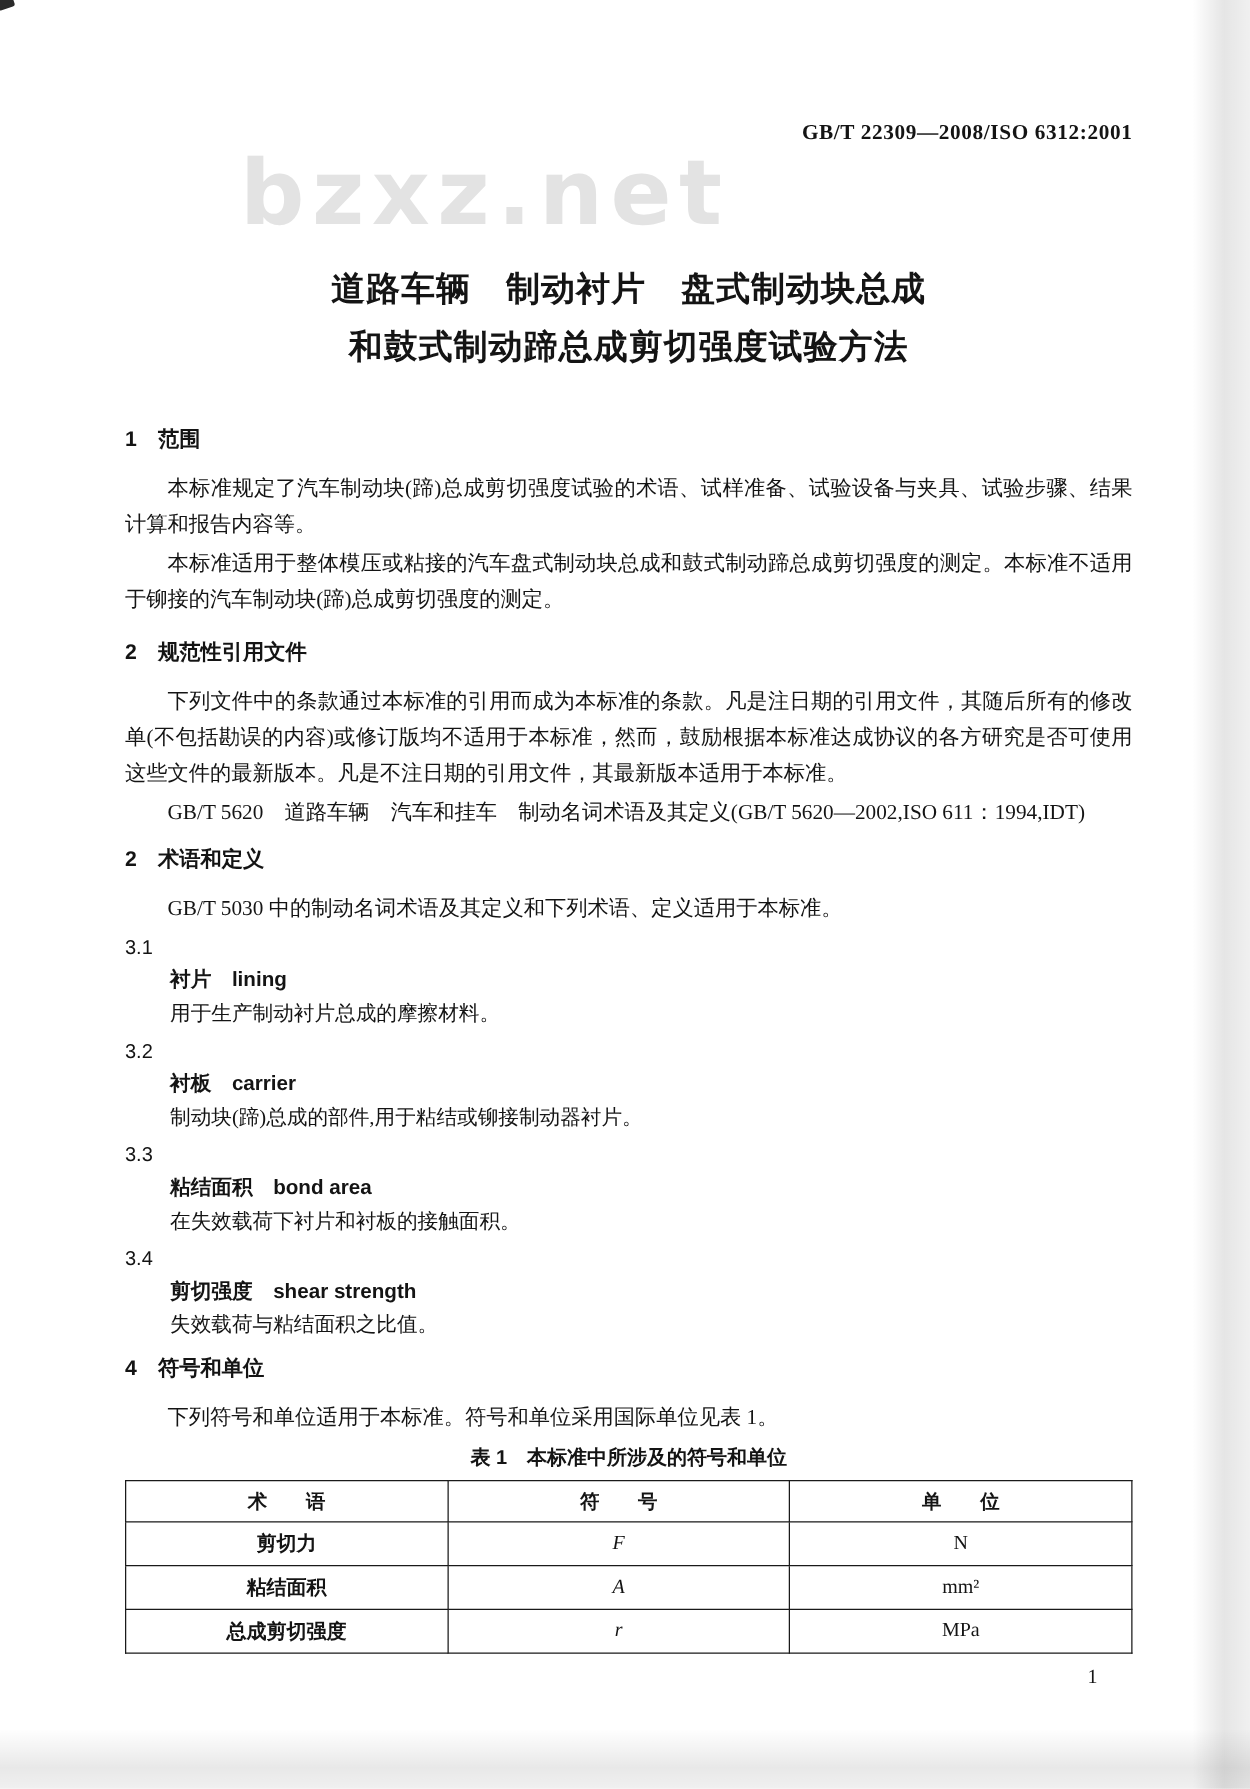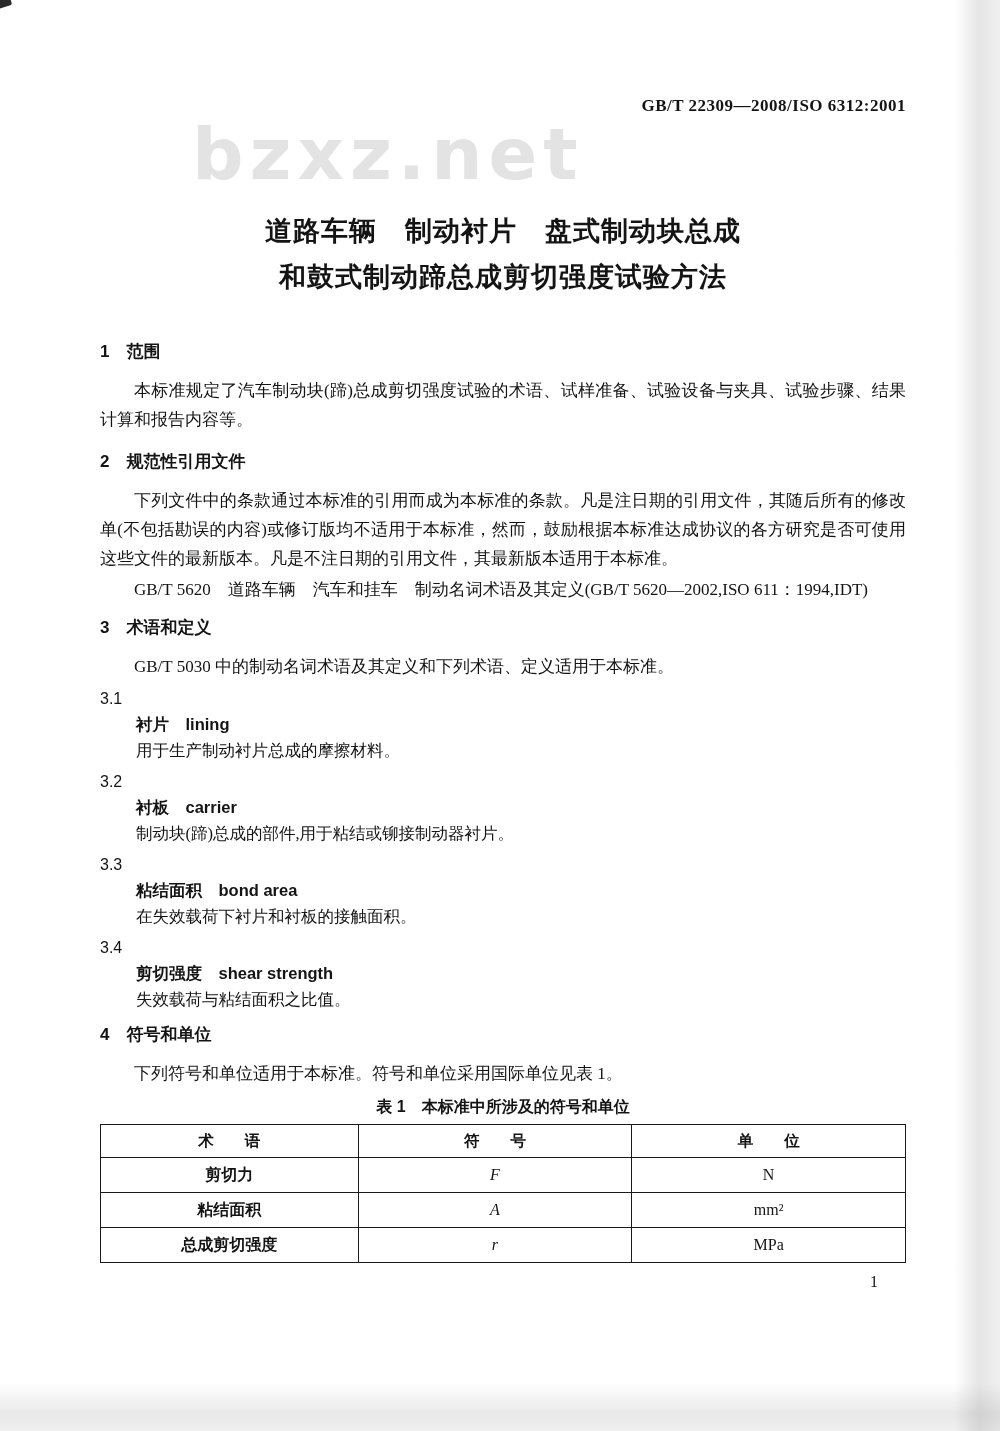--- a/index.html
+++ b/index.html
@@ -94,26 +94,27 @@
 
   <div class="doc-header">GB/T 22309—2008/ISO 6312:2001</div>
 
   <div class="doc-title">
     <div>道路车辆　制动衬片　盘式制动块总成</div>
     <div>和鼓式制动蹄总成剪切强度试验方法</div>
   </div>
 
   <div class="sec-heading h-s1">1　范围</div>
   <p class="body mt12">本标准规定了汽车制动块(蹄)总成剪切强度试验的术语、试样准备、试验设备与夹具、试验步骤、结果计算和报告内容等。</p>
+  <p class="body mt2">本标准适用于整体模压或粘接的汽车盘式制动块总成和鼓式制动蹄总成剪切强度的测定。本标准不适用于铆接的汽车制动块(蹄)总成剪切强度的测定。</p>
 
   <div class="sec-heading h-s2">2　规范性引用文件</div>
   <p class="body mt12">下列文件中的条款通过本标准的引用而成为本标准的条款。凡是注日期的引用文件，其随后所有的修改单(不包括勘误的内容)或修订版均不适用于本标准，然而，鼓励根据本标准达成协议的各方研究是否可使用这些文件的最新版本。凡是不注日期的引用文件，其最新版本适用于本标准。</p>
   <p class="body mt2">GB/T 5620　道路车辆　汽车和挂车　制动名词术语及其定义(GB/T 5620—2002,ISO 611：1994,IDT)</p>
 
-  <div class="sec-heading h-s3">3　术语和定义</div>
+  <div class="sec-heading h-s3">2　术语和定义</div>
   <p class="body mt12">GB/T 5030 中的制动名词术语及其定义和下列术语、定义适用于本标准。</p>
 
   <div class="term-block">
     <div class="term-number">3.1</div>
     <div class="term-title">衬片　lining</div>
     <div class="term-def">用于生产制动衬片总成的摩擦材料。</div>
   </div>
 
   <div class="term-block">
     <div class="term-number">3.2</div>

